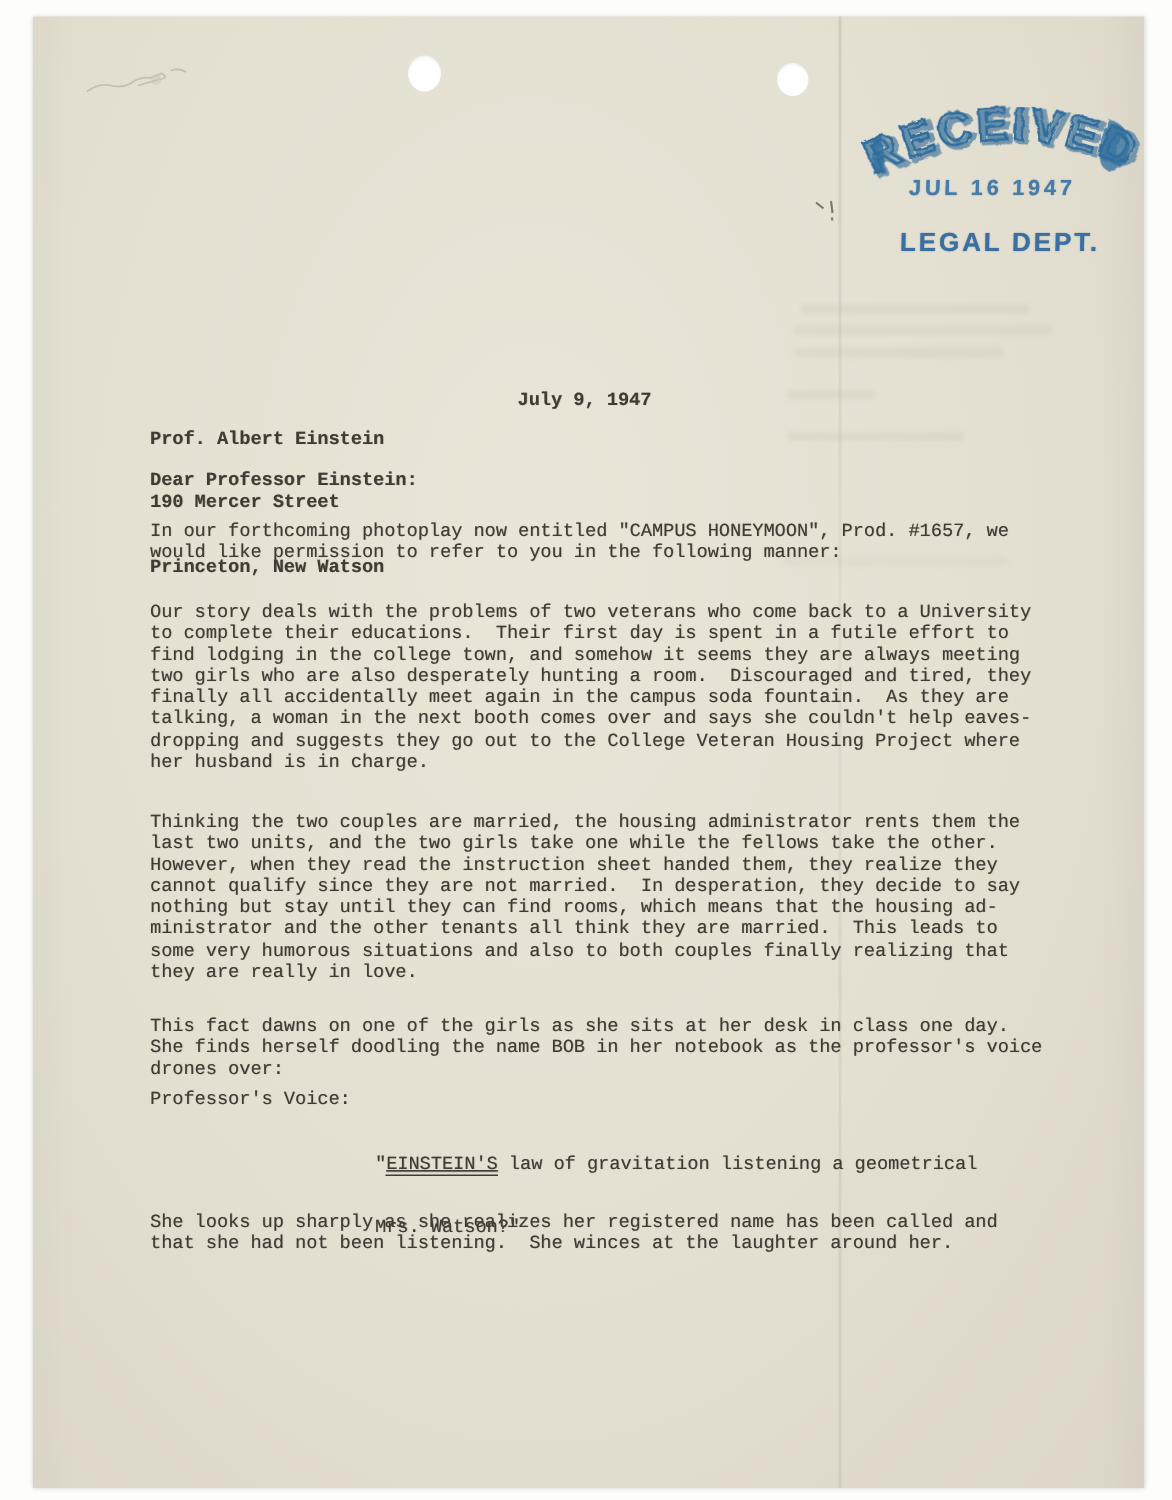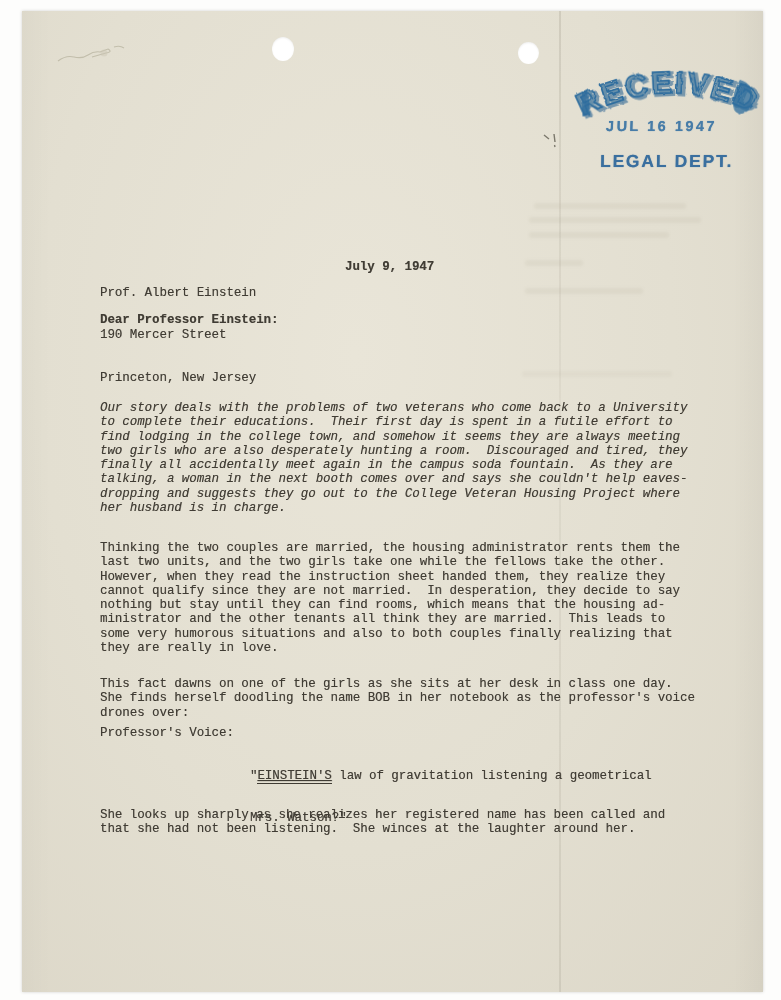--- a/index.html
+++ b/index.html
@@ -61,24 +61,24 @@
   
   .typed {
     position:absolute;
     font-family:"Liberation Mono","DejaVu Sans Mono",monospace;
     font-size:12.4px; line-height:14.3px;
     color:#403c34;
     white-space:pre;
     text-shadow:0.3px 0.3px 0.5px rgba(64,60,52,0.5);
   }
   .date-line   { left:323px; top:201px; font-weight:bold;margin-top:48px; }
-  .address     { left:78px;  top:246px; font-weight:normal; }
+  .address     { left:78px;  top:246px; font-weight:bold; }
   .salutation  { left:78px;  top:302px; font-weight:bold; }
   .para-1      { left:78px;  top:336px; }
-  .para-2      { left:78px;  top:390px;font-style:italic; }
+  .para-2      { left:78px;  top:390px; }
   .para-3      { left:78px;  top:530px; }
   .para-4      { left:78px;  top:666px; }
   .voice-label { left:78px;  top:715px; }
   .voice-quote { left:228px; top:729px; }
   .closing     { left:78px;  top:797px; }
   .u { border-bottom:1.3px solid #403c34;text-decoration:underline; }
 </style>
 </head>
 <body>
 
@@ -126,25 +126,27 @@
     </svg>
     <div class="stamp-date">JUL 16 1947</div>
     <div class="stamp-dept">LEGAL DEPT.</div>
   </div>
 
   <div class="typed date-line">July 9, 1947</div>
 
   <div class="typed address">
     <div>Prof. Albert Einstein</div>
     <div>190 Mercer Street</div>
-    <div>Princeton, New Jersey</div>
+    <div>Princeton, New Watson</div>
   </div>
 
   <div class="typed salutation">Dear Professor Einstein:</div>
 
+  <div class="typed para-1">In our forthcoming photoplay now entitled "CAMPUS HONEYMOON", Prod. #1657, we
+would like permission to refer to you in the following manner:</div>
   <div class="typed para-2">Our story deals with the problems of two veterans who come back to a University
 to complete their educations.  Their first day is spent in a futile effort to
 find lodging in the college town, and somehow it seems they are always meeting
 two girls who are also desperately hunting a room.  Discouraged and tired, they
 finally all accidentally meet again in the campus soda fountain.  As they are
 talking, a woman in the next booth comes over and says she couldn't help eaves-
 dropping and suggests they go out to the College Veteran Housing Project where
 her husband is in charge.</div>
   <div class="typed para-3">Thinking the two couples are married, the housing administrator rents them the
 last two units, and the two girls take one while the fellows take the other.

